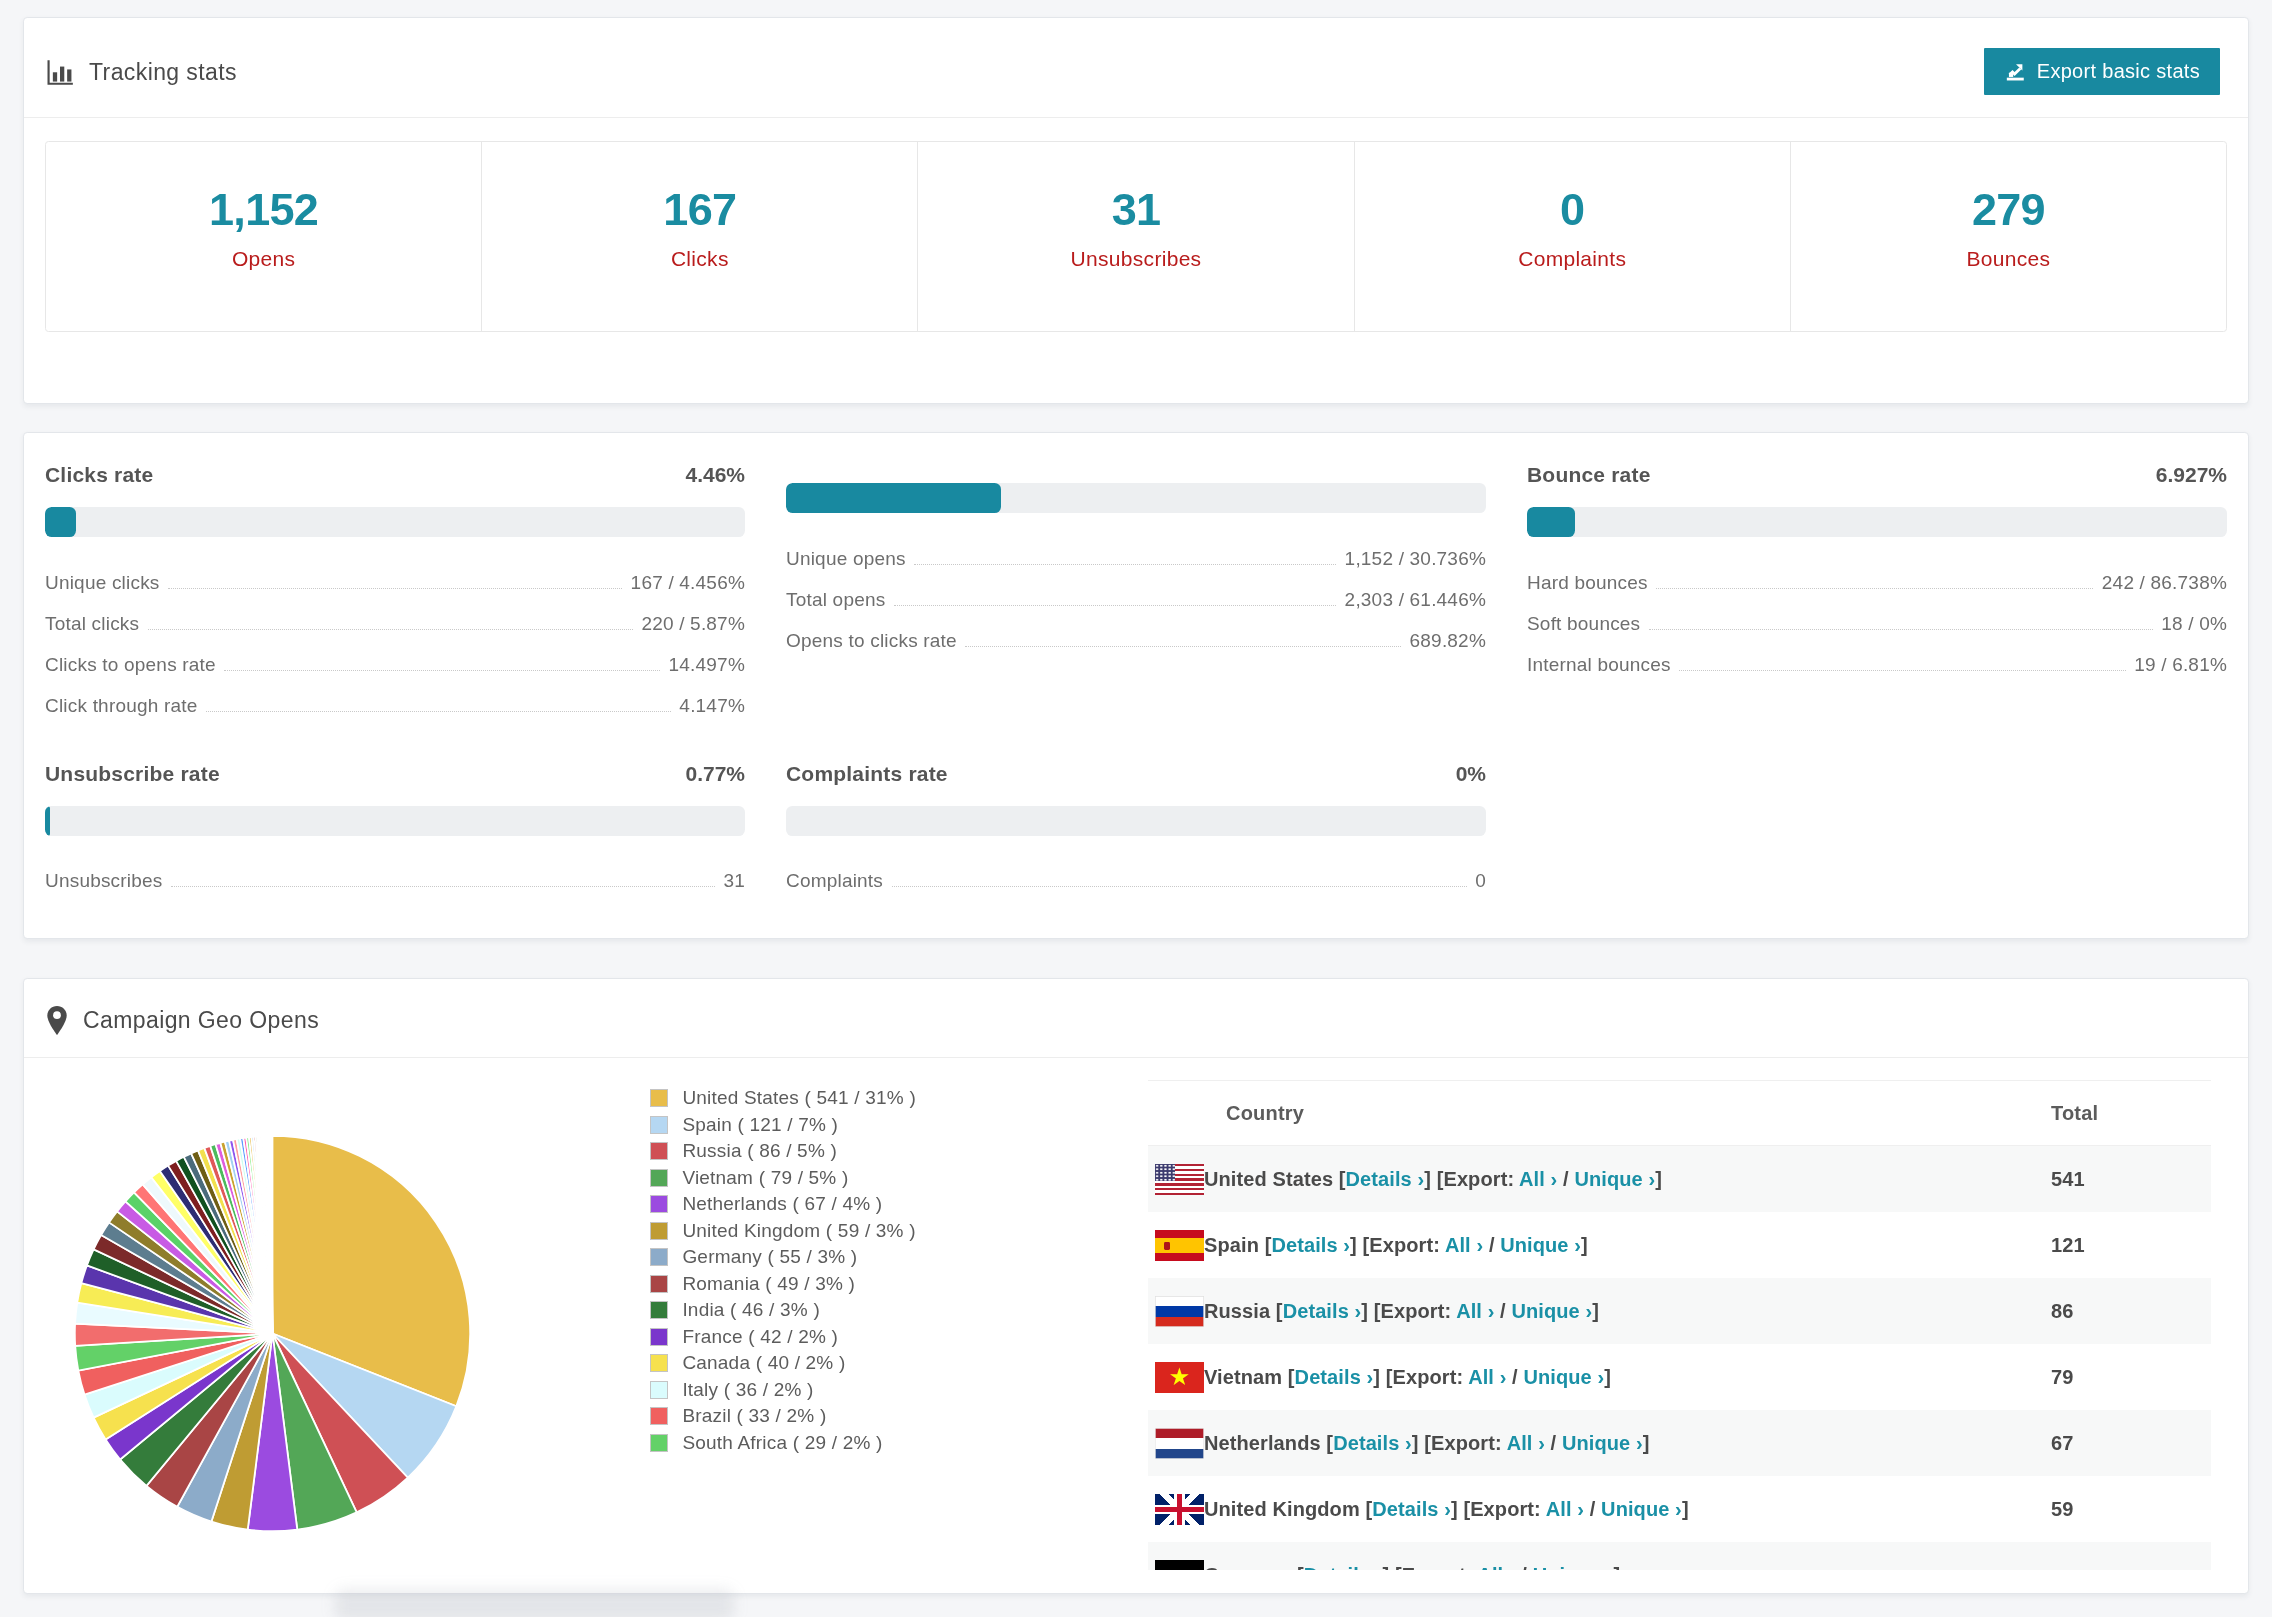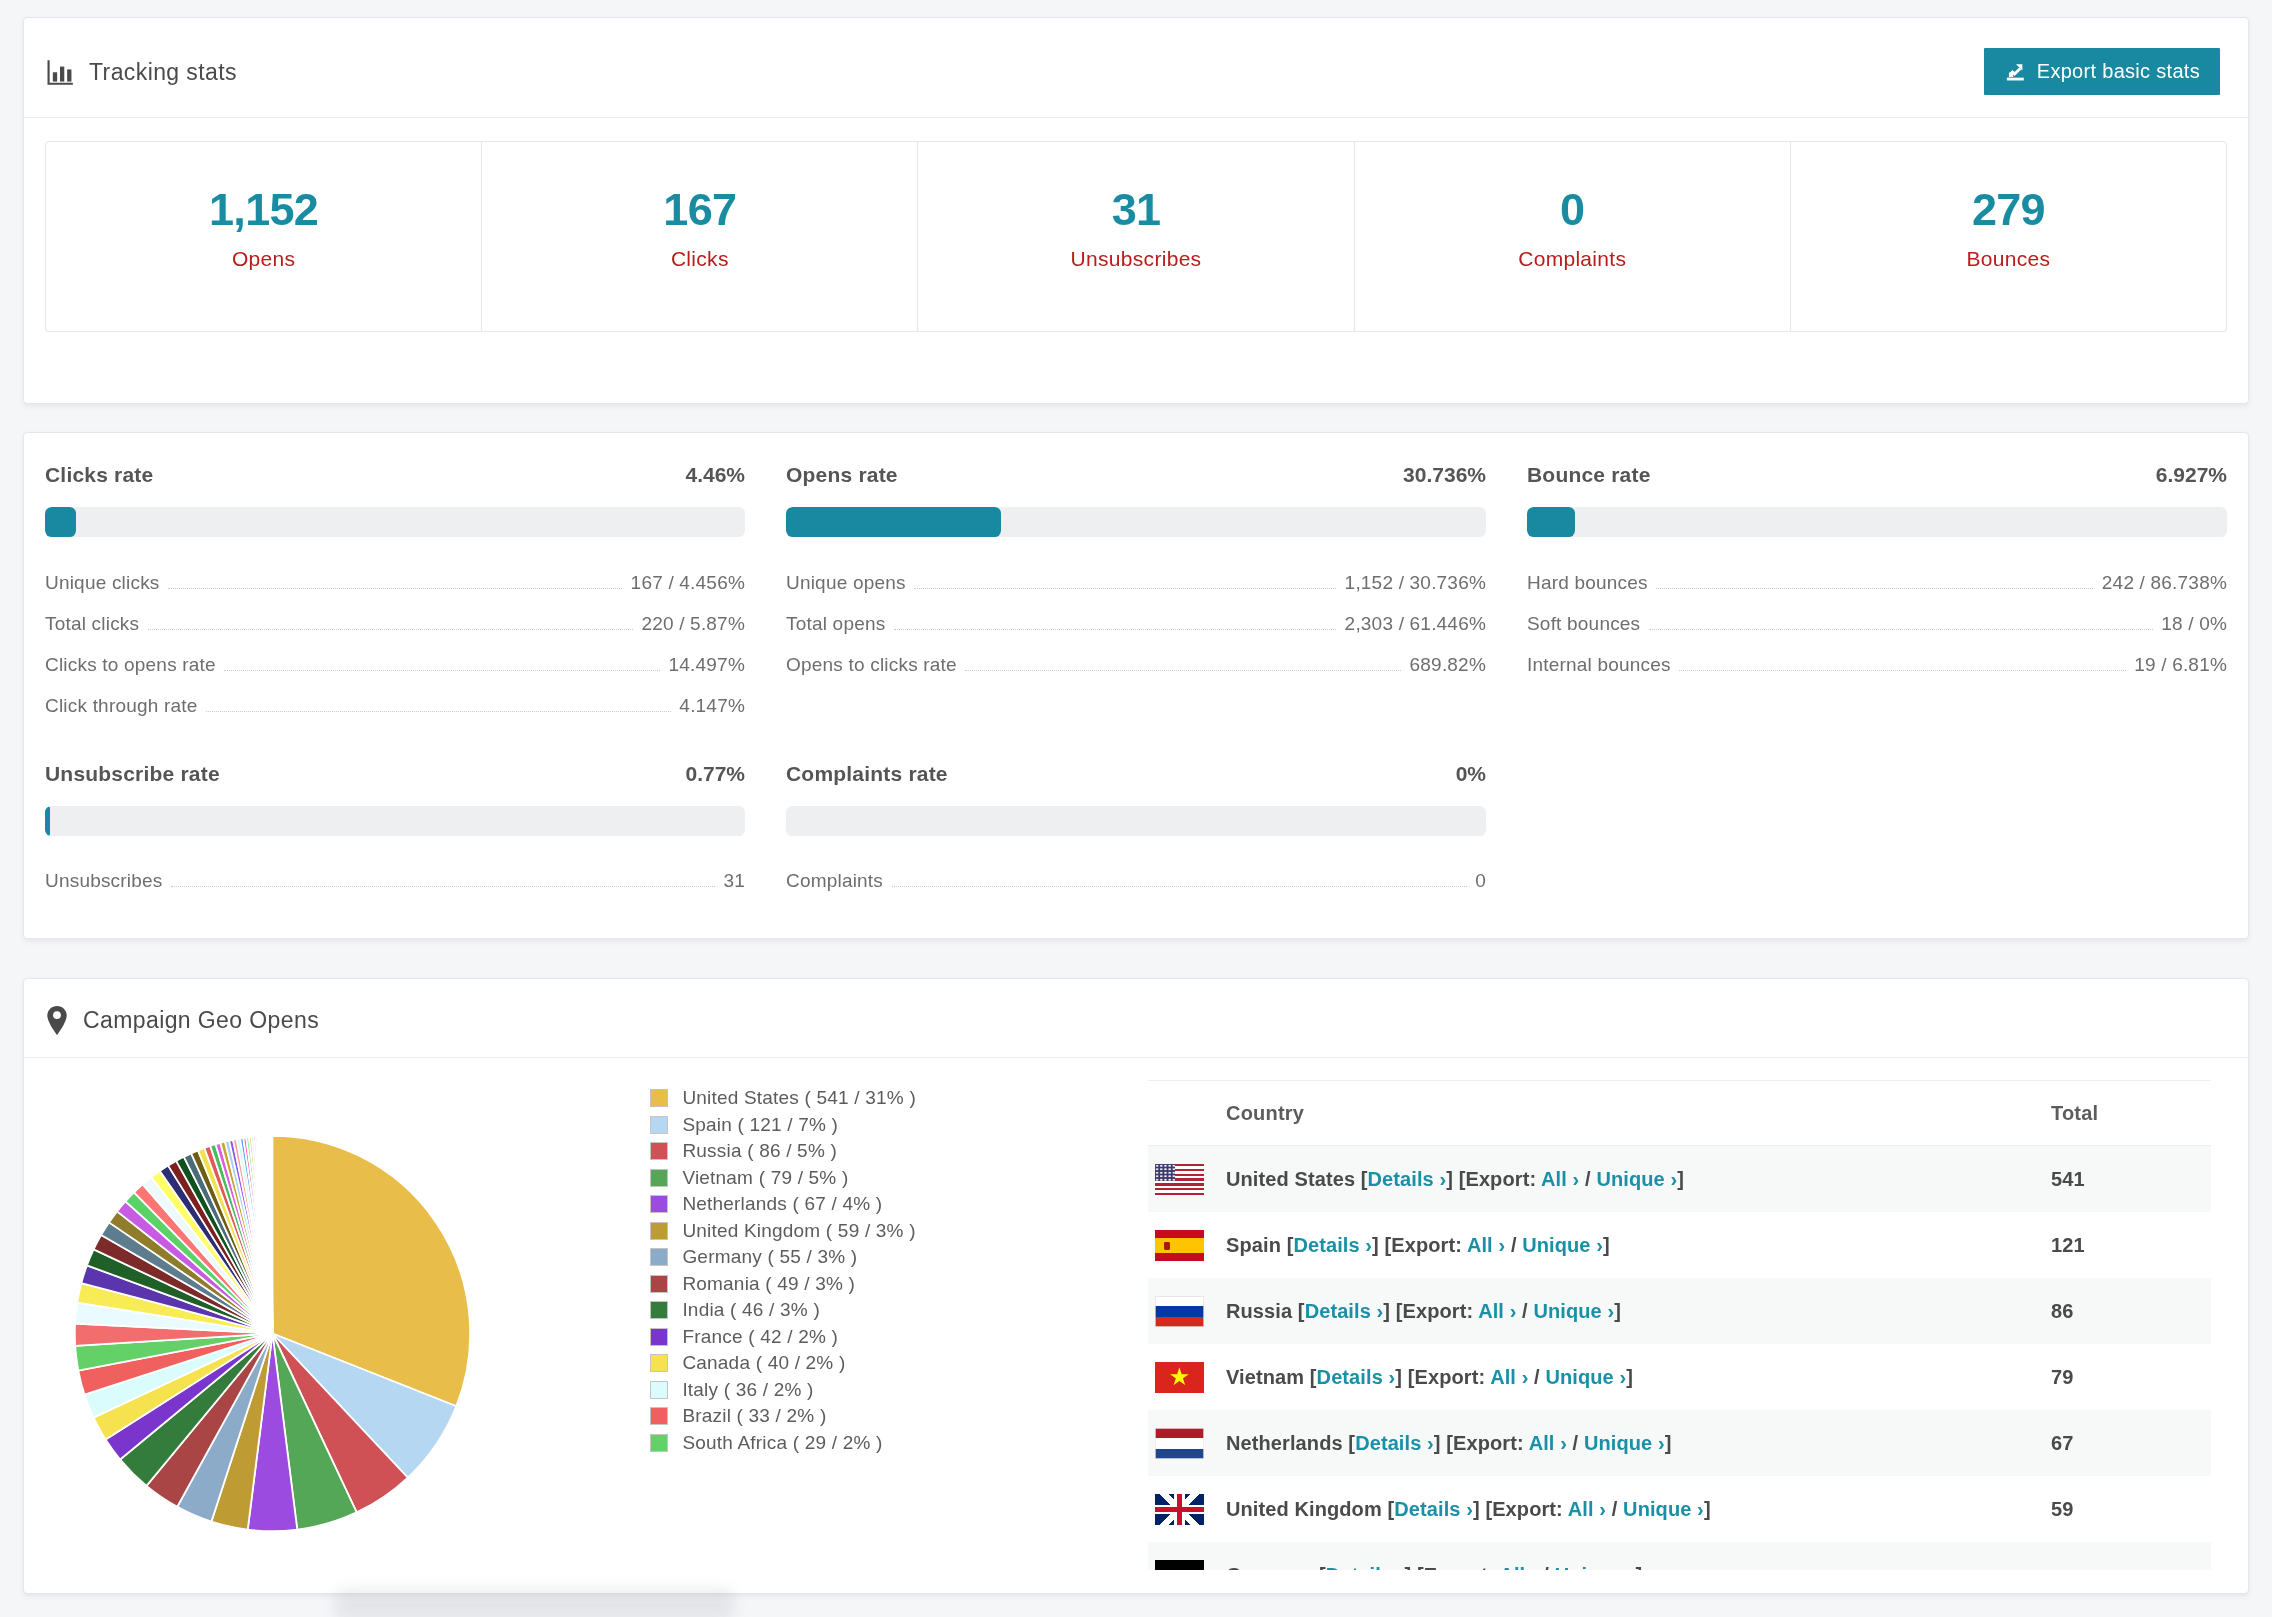--- a/index.html
+++ b/index.html
@@ -42,21 +42,21 @@
   .legend-item { display:flex; align-items:center; height:26.5px; }
   .swatch { width:18.4px; height:18.4px; border:0.7px solid #c4c4c4; margin-right:14px; flex:0 0 18.4px; }
   .legend-label { font-size:19px; color:#5c5c5c; letter-spacing:0.2px; white-space:nowrap; }
 
   .geo-table { position:absolute; left:1124px; top:101px; width:1063px; height:490px; overflow:hidden; border-top:0.7px solid #efefef;font-weight:bold; }
   .thead { display:flex; align-items:center; height:65px; border-bottom:0.7px solid #efefef; font-size:20px; color:#5c5c5c; letter-spacing:0.2px; position:relative; }
   .th-country { margin-left:78px; }
   .th-total { position:absolute; left:903px; }
   .trow { display:flex; align-items:center; height:66px; position:relative; font-size:20px; color:#4a4a4a; letter-spacing:0.1px; }
   .trow.striped { background:#f7f8f8; }
-  .country-cell { margin-left:22px; white-space:nowrap; }
+  .country-cell { white-space:nowrap; }
   .total-cell { position:absolute; left:903px; }
   .lnk { color:#1a90a6; text-decoration:none; cursor:pointer; }
   .dim { color:#4a4a4a; }
 
   
   .flag { width:49px; height:31px; margin-left:7px; flex:0 0 49px; position:relative; display:inline-block; }
   .flag-us { background:repeating-linear-gradient(180deg,#b22234 0 2.4px,#fff 2.4px 4.8px); }
   .flag-us::before { content:""; position:absolute; left:0; top:0; width:20px; height:17px; background-image:radial-gradient(circle,#fff 0.9px,transparent 1.1px); background-size:4.2px 3.5px; background-color:#3c3b6e; }
   .flag-es { background:linear-gradient(180deg,#c60b1e 0 25%,#ffc400 25% 75%,#c60b1e 75%); }
   .flag-es::before { content:""; position:absolute; left:8.5px; top:12px; width:6.4px; height:8.5px; background:#ad1519; border-radius:1.4px; }
@@ -162,24 +162,20 @@
 
             <div class="rate-row">
               <span class="rr-label">Click through rate</span>
               <span class="leader"></span>
               <span class="rr-value">4.147%</span>
             </div>
           </div>
       </div>
 
       <div class="rate-block">
-        <div class="rate-head">
-          <span class="rate-title">Opens rate</span>
-          <span class="rate-value">30.736%</span>
-        </div>
         <div class="bar">
           <div class="bar-fill" style="width: 30.736%;"></div>
         </div>
         <div class="rate-rows">
 
             <div class="rate-row">
               <span class="rr-label">Unique opens</span>
               <span class="leader"></span>
               <span class="rr-value">1,152 / 30.736%</span>
             </div>

